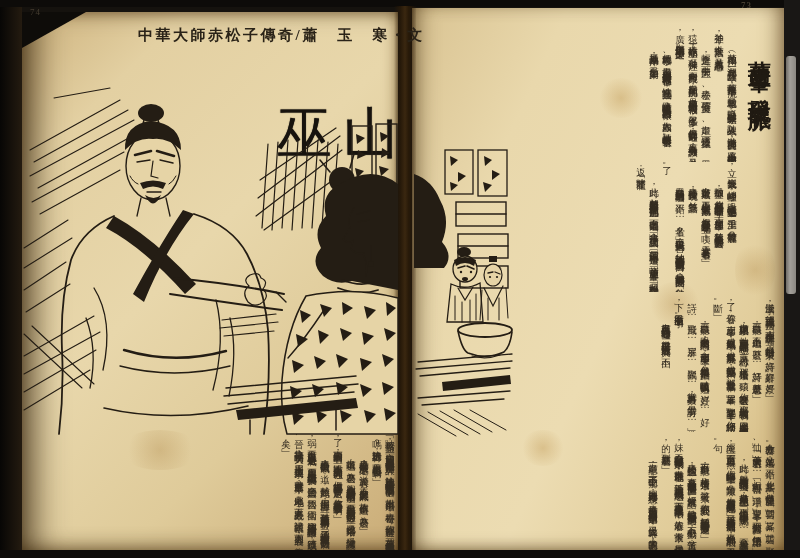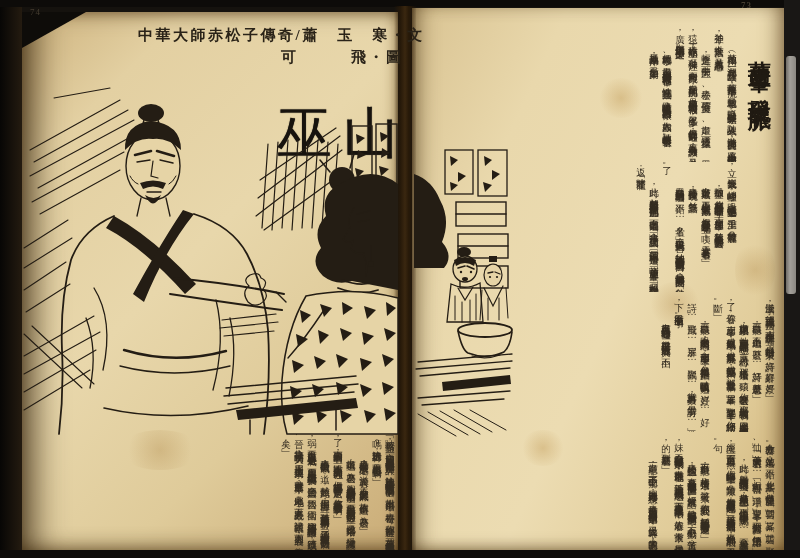--- a/index.html
+++ b/index.html
@@ -62,21 +62,20 @@
   <div class="stain s2" style="left:648px;top:282px;width:54px;height:44px;"></div>
   <div class="stain s2" style="left:735px;top:240px;width:40px;height:60px;"></div>
   <div class="stain s1" style="left:300px;top:330px;width:70px;height:55px;"></div>
   <div class="stain s2" style="left:120px;top:430px;width:80px;height:40px;"></div>
   <div class="stain s1" style="left:520px;top:430px;width:46px;height:36px;"></div>
 
   <div class="pagenum" style="left:30px;top:7px;">74</div>
   <div class="pagenum" style="left:741px;top:0;font-weight:bold;">73</div>
 
   <div class="credits" style="left:138px;top:26px;">中華大師赤松子傳奇/蕭　玉　寒・文</div>
-  <div class="credits" style="left:281px;top:48px;">可　　　飛・圖</div>
 
   <div class="big-title" style="left:277px;top:66px;">巫山</div>
 
   <div class="vtitle" style="left:744px;top:42px;height:206px;">葫蘆奇峯　發現龍脈</div>
 
   <div class="vtext" style="left:488px;top:26px;width:250px;height:136px;">　　楚地（今四川、湖北一帶）長江三峽。一葉輕舟蕩水擊流，風馳電掣，眨眼已穿破瞿塘峽，駛入巫峽。浩瀚澎湃的長江，將巫山中央橫切而過，猶如鬼斧神工，令世人浩歎，又惹人發思憑吊。
 　　輕舟之上，中華大師——赤松子、倌靈侍女——韋姬、通靈怪猿——黑白猿，二人一猿屹立船頭，凝神俱注，向兩岸觀賞。在船尾把舵的，是韋姬聘僱的船老大司筱福，年已五十多，但筋骨仍異常健旺，而且為人十分健談，又見多識廣，在船上倒增添了不少樂趣。
 　　但此時赤松子、韋姬二人却顧不得與船老大司筱福匯答，連性喜熱鬧，一路上吱吱呱呱大發單音人話的黑白猿，亦如人般，被巫峽的奇景吸引住了。
 　　衹見巫峽兩岸，羣山如筆架</div>
   <div class="vtext" style="left:510px;top:160px;width:228px;height:132px;">立，巍峩擎天，峭壁峻岬，眼底江水蜿蜒逶迤，一瀉千里，十分雄偉壯麗。

